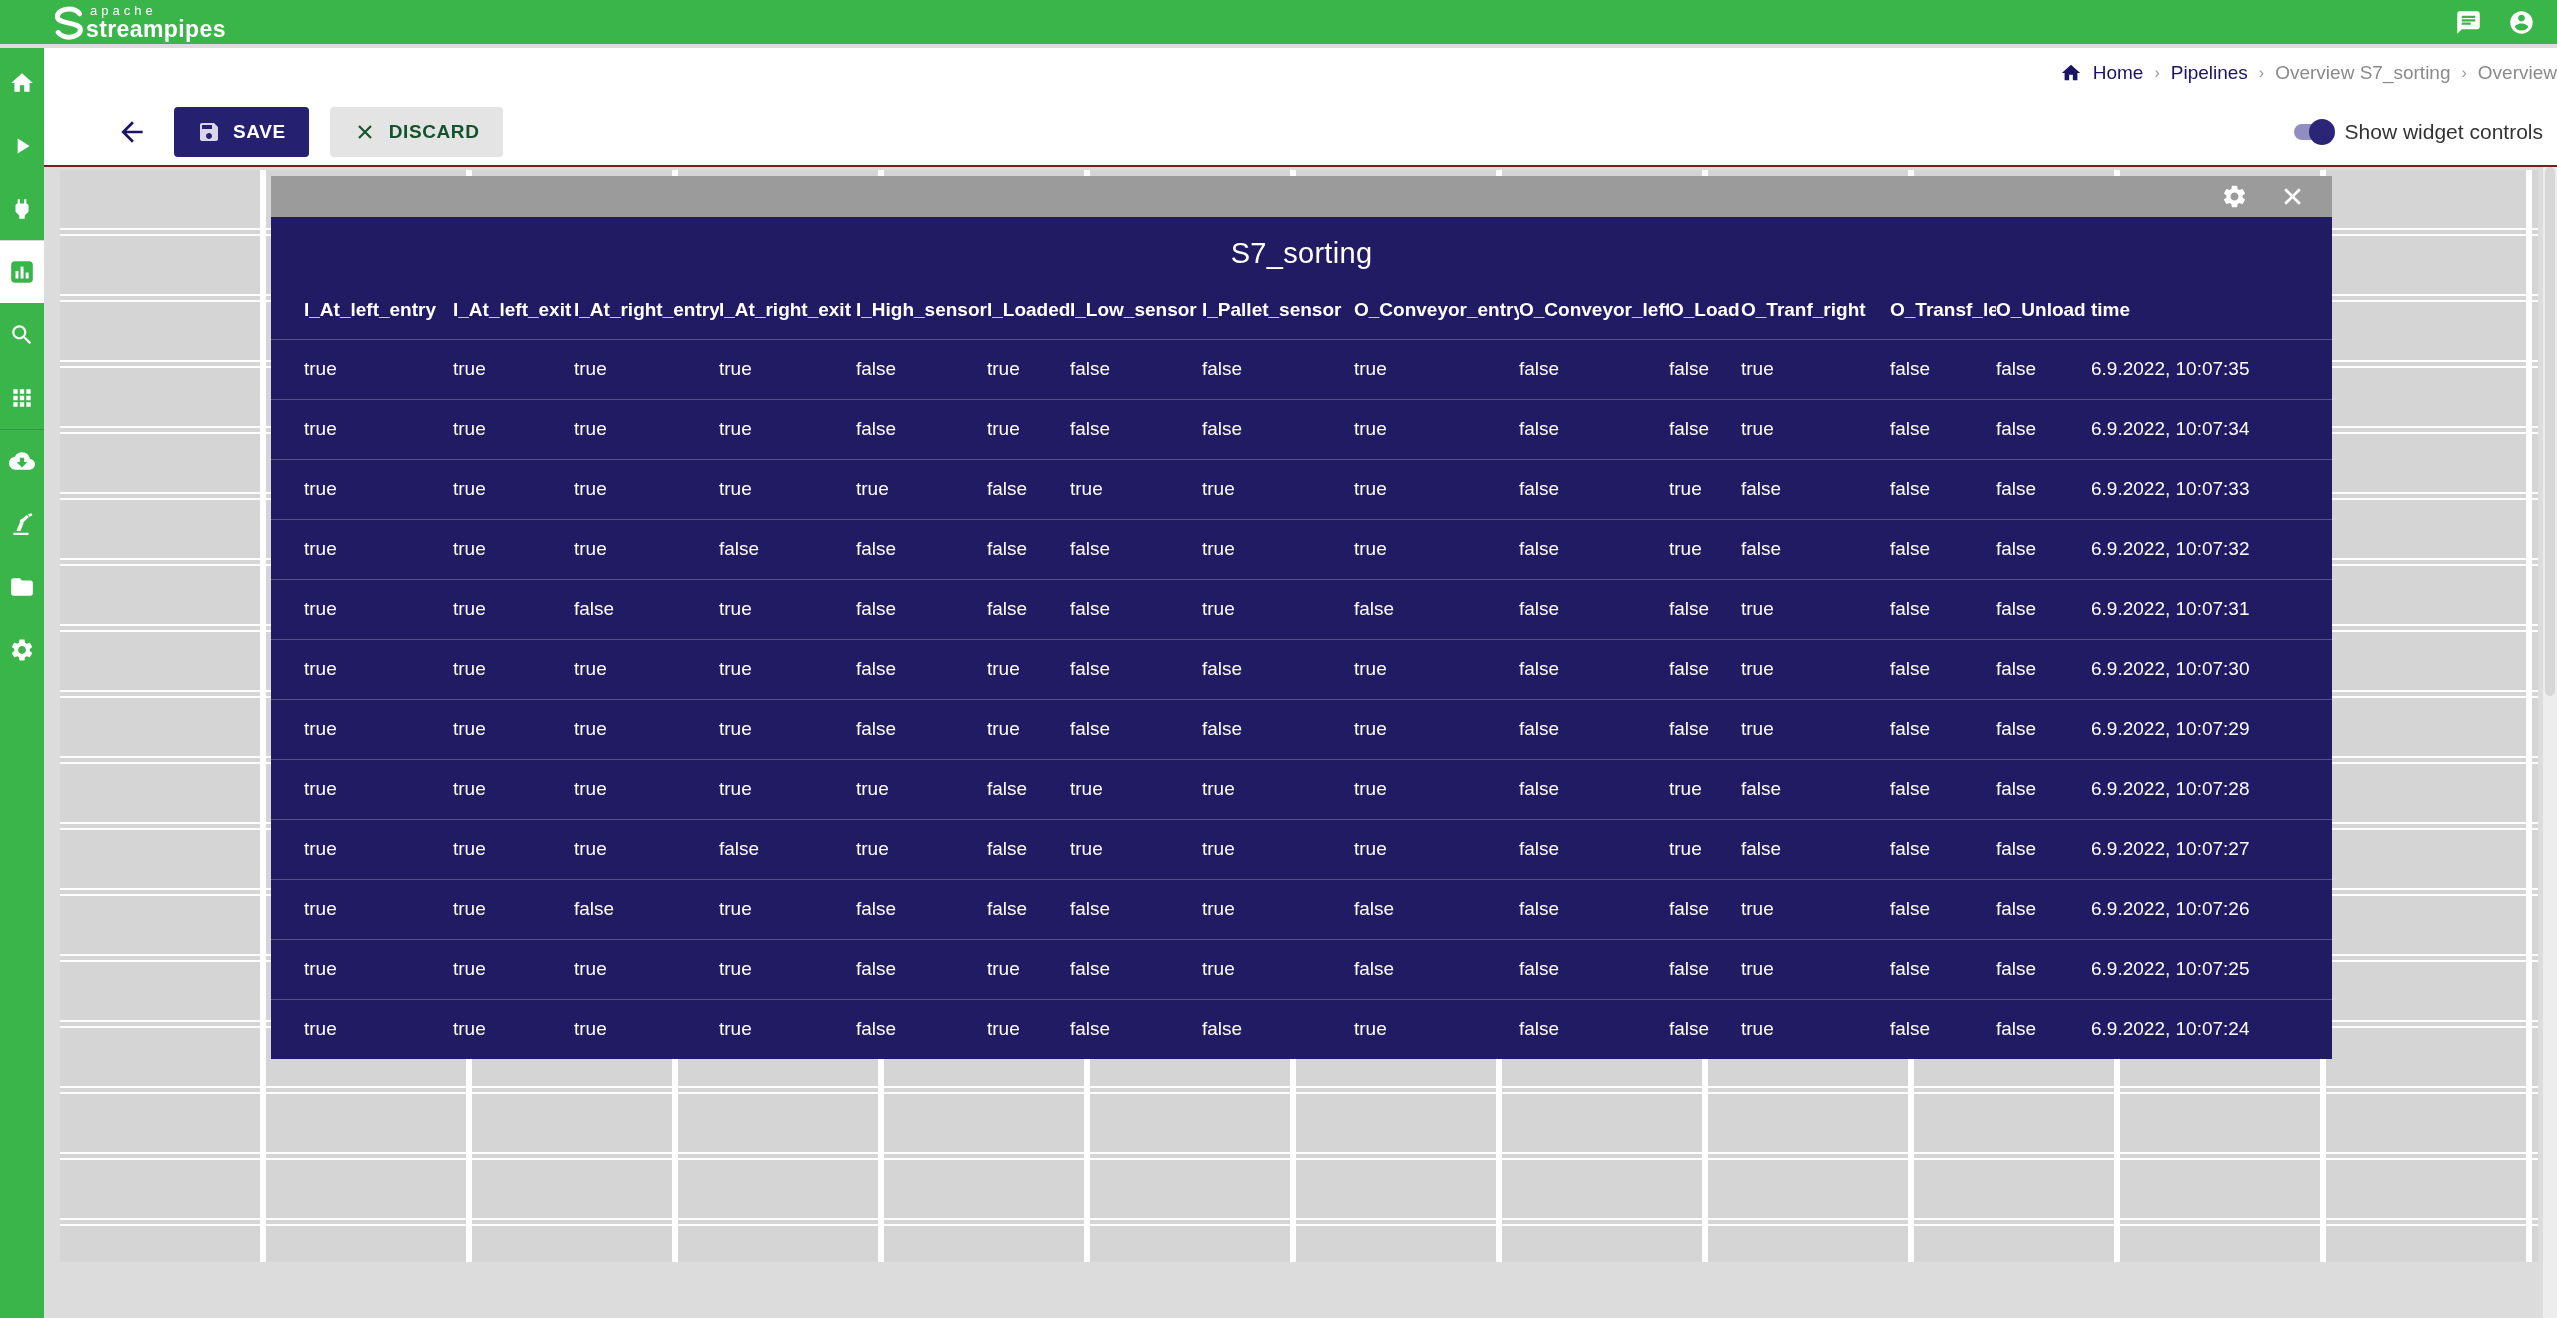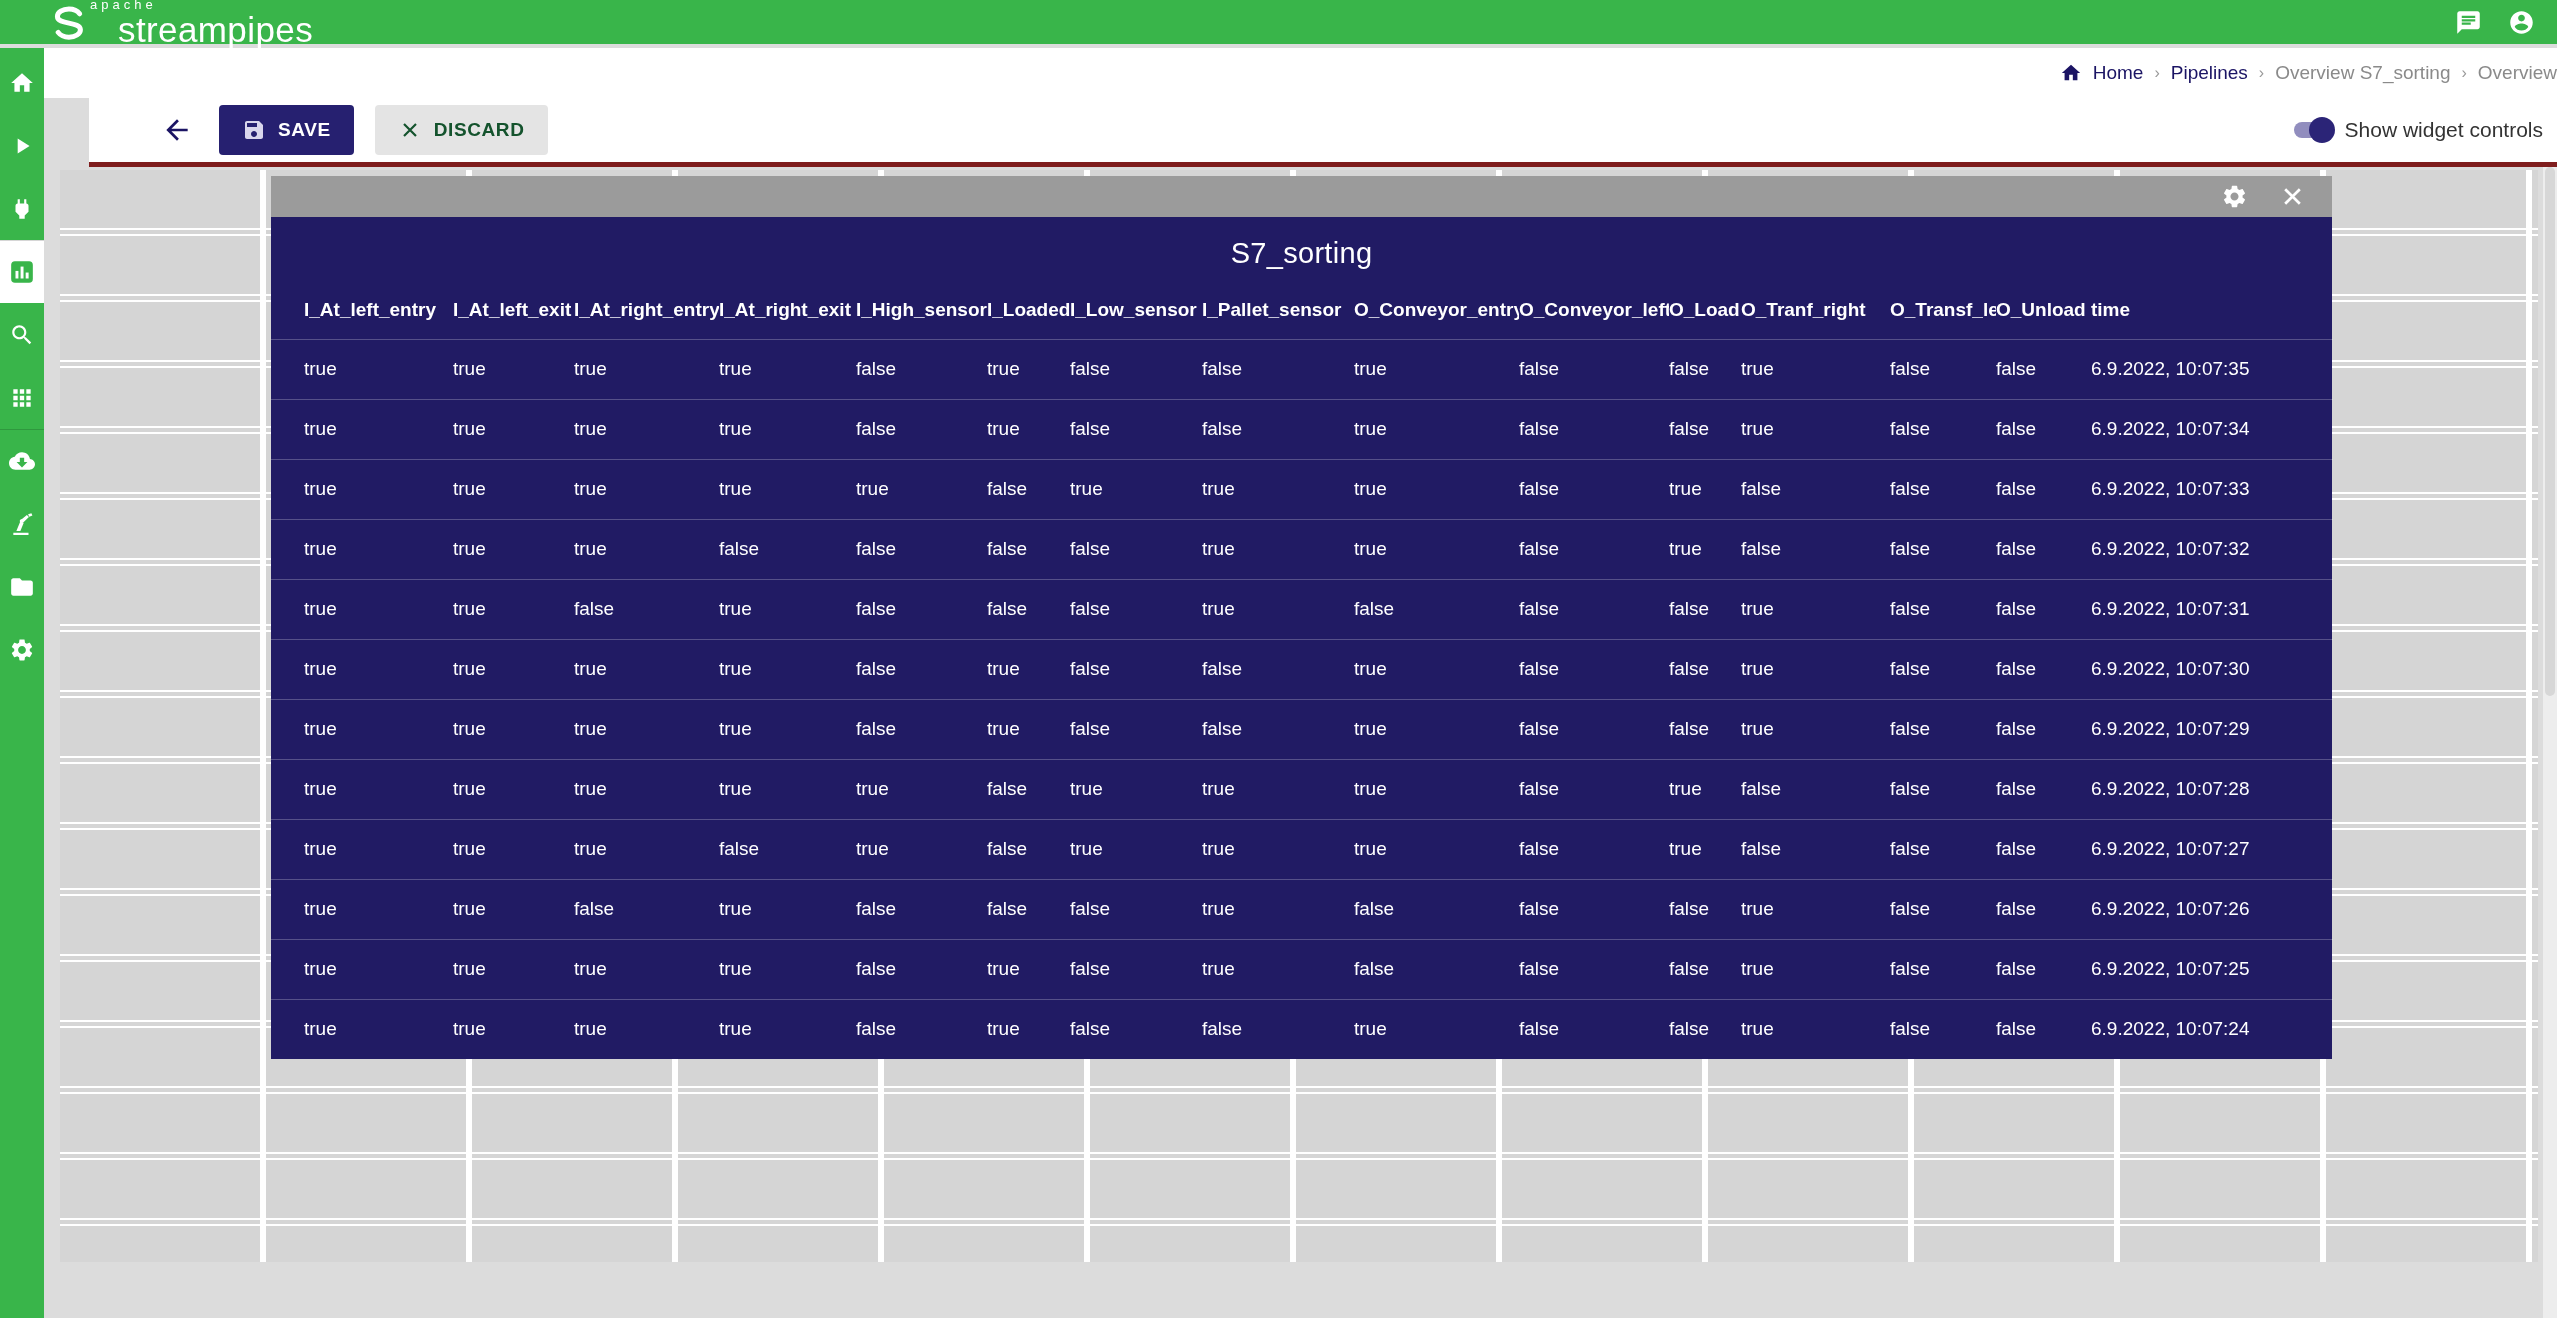--- a/index.html
+++ b/index.html
@@ -11,21 +11,21 @@
   }
   svg { display:block; }
 
   
   .topbar { position:absolute; left:0; top:0; width:2557px; height:44px;
     background:#39b54a; display:flex; align-items:center; z-index:40; }
   .logo { display:flex; align-items:center; margin-left:44px; cursor:pointer; }
   .logo-s { width:46px; height:46px; margin-top:1px; }
   .logo-text { display:flex; flex-direction:column; line-height:1; color:#fff; margin-left:-4px; }
   .logo-apache { font-size:13px; letter-spacing:4px; margin-left:4px; margin-bottom:1px; }
-  .logo-main { font-size:35px; font-weight:normal; letter-spacing:.4px;margin-left:32px; }
+  .logo-main { font-size:23px; font-weight:bold; letter-spacing:.4px; }
   .topbar-actions { margin-left:auto; display:flex; align-items:center; gap:26px; margin-right:22px; color:#fff; }
   .tb-icon svg { width:27px; height:27px; cursor:pointer; }
 
   
   .sidebar { position:absolute; left:0; top:48px; bottom:0; width:44px;
     background:#39b54a; z-index:30; display:flex; flex-direction:column; padding-top:3px; }
   .sb-item { height:63px; display:flex; align-items:center; justify-content:center; color:#fff; cursor:pointer; }
   .sb-item span { display:flex; }
   .sb-item svg { width:26px; height:26px; }
   .sb-item.active { background:#fff; }
@@ -34,21 +34,21 @@
   
   .crumbbar { position:absolute; left:44px; top:48px; right:0; height:50px; background:#fff;
     display:flex; align-items:center; padding-left:66px; gap:11px; font-size:19px;justify-content:flex-end; }
   .crumb-home svg { width:22px; height:22px; color:#1b1464; }
   .crumb { color:#1b1464; cursor:pointer; }
   .crumb.muted { color:#8a8a8a; cursor:default; }
   .crumb-sep { color:#9a9a9a; font-size:16px; }
 
   
   .toolbar { position:absolute; left:44px; top:98px; right:0; height:69px; background:#fff;
-    border-bottom:5px solid #7f1d1d; display:flex; align-items:center;margin-left:45px; }
+    border-bottom:2px solid #7f1d1d; display:flex; align-items:center; }
   .back-btn { margin-left:70px; width:36px; height:36px; border:none; background:transparent;
     color:#1b1464; cursor:pointer; display:flex; align-items:center; justify-content:center; }
   .back-btn svg { width:32px; height:32px; }
   .btn { height:50px; border:none; border-radius:4px; display:inline-flex; align-items:center;
     gap:12px; font-family:inherit; font-size:19px; font-weight:bold; letter-spacing:.6px;
     padding:0 23px; cursor:pointer; }
   .btn svg { width:24px; height:24px; }
   .btn-save { background:#262070; color:#fff; margin-left:24px; }
   .btn-save svg { color:#d9d6ec; }
   .btn-discard { background:#e4e4e4; color:#14532d; margin-left:21px; }

